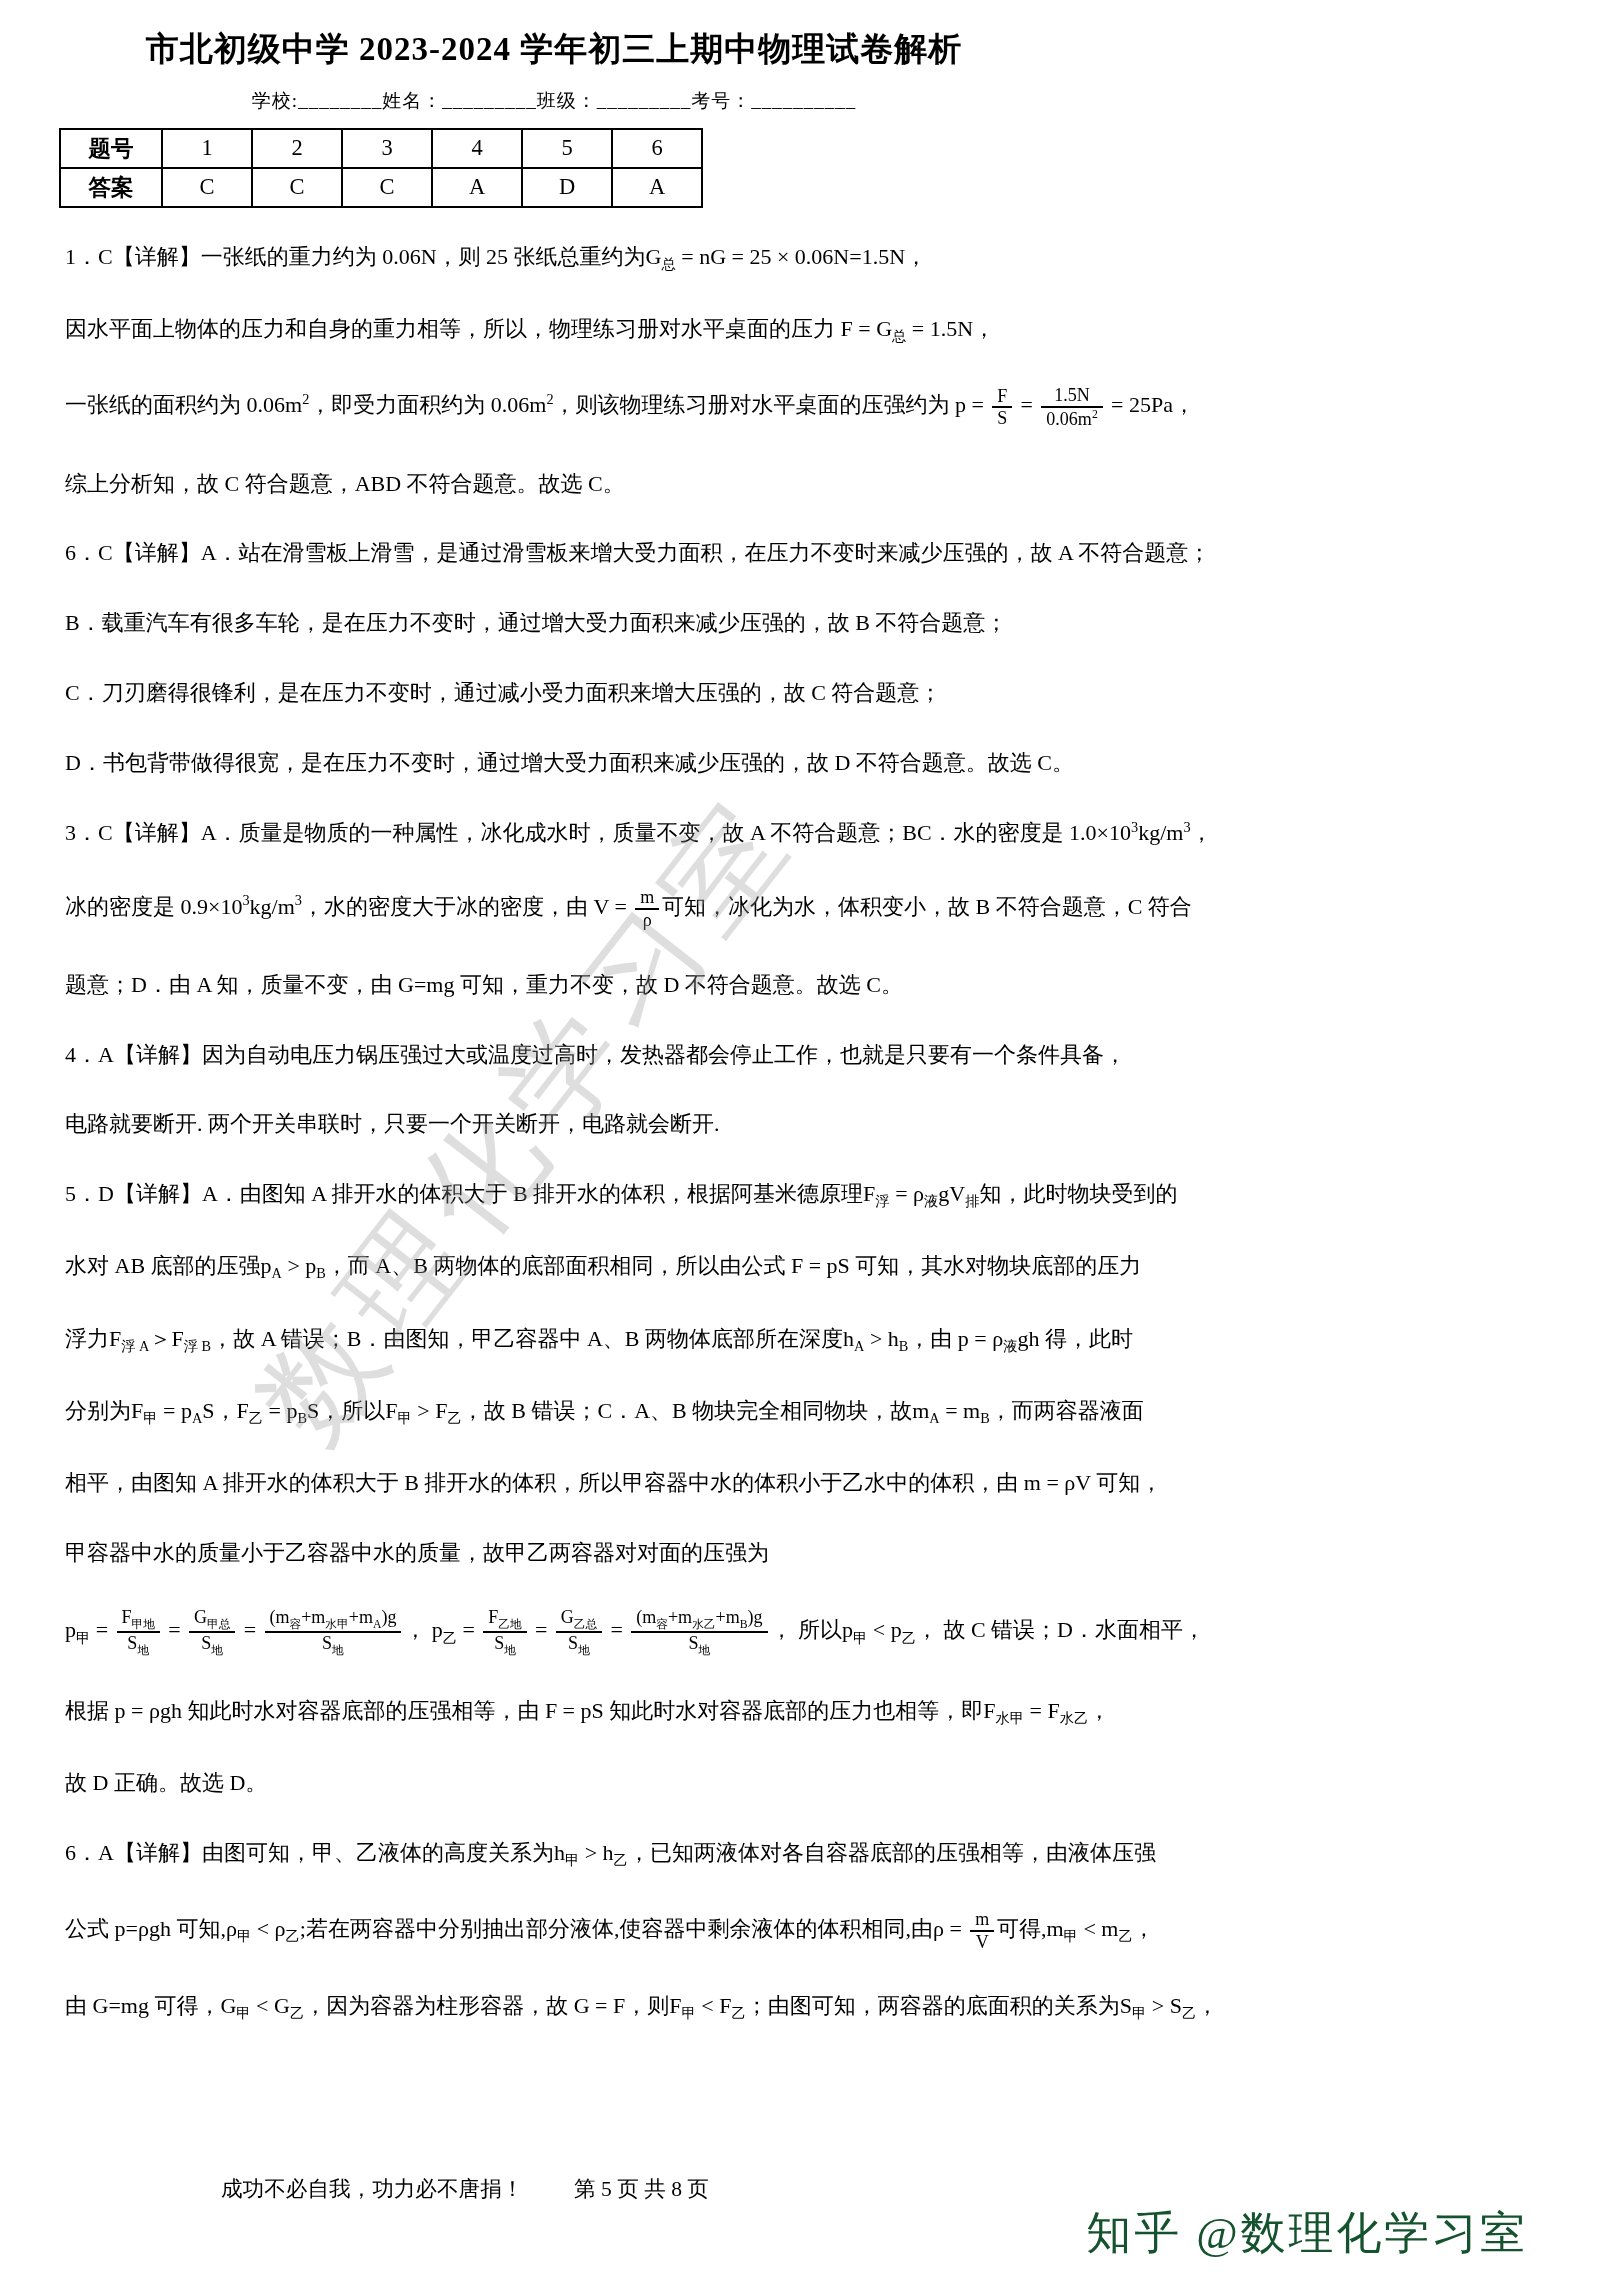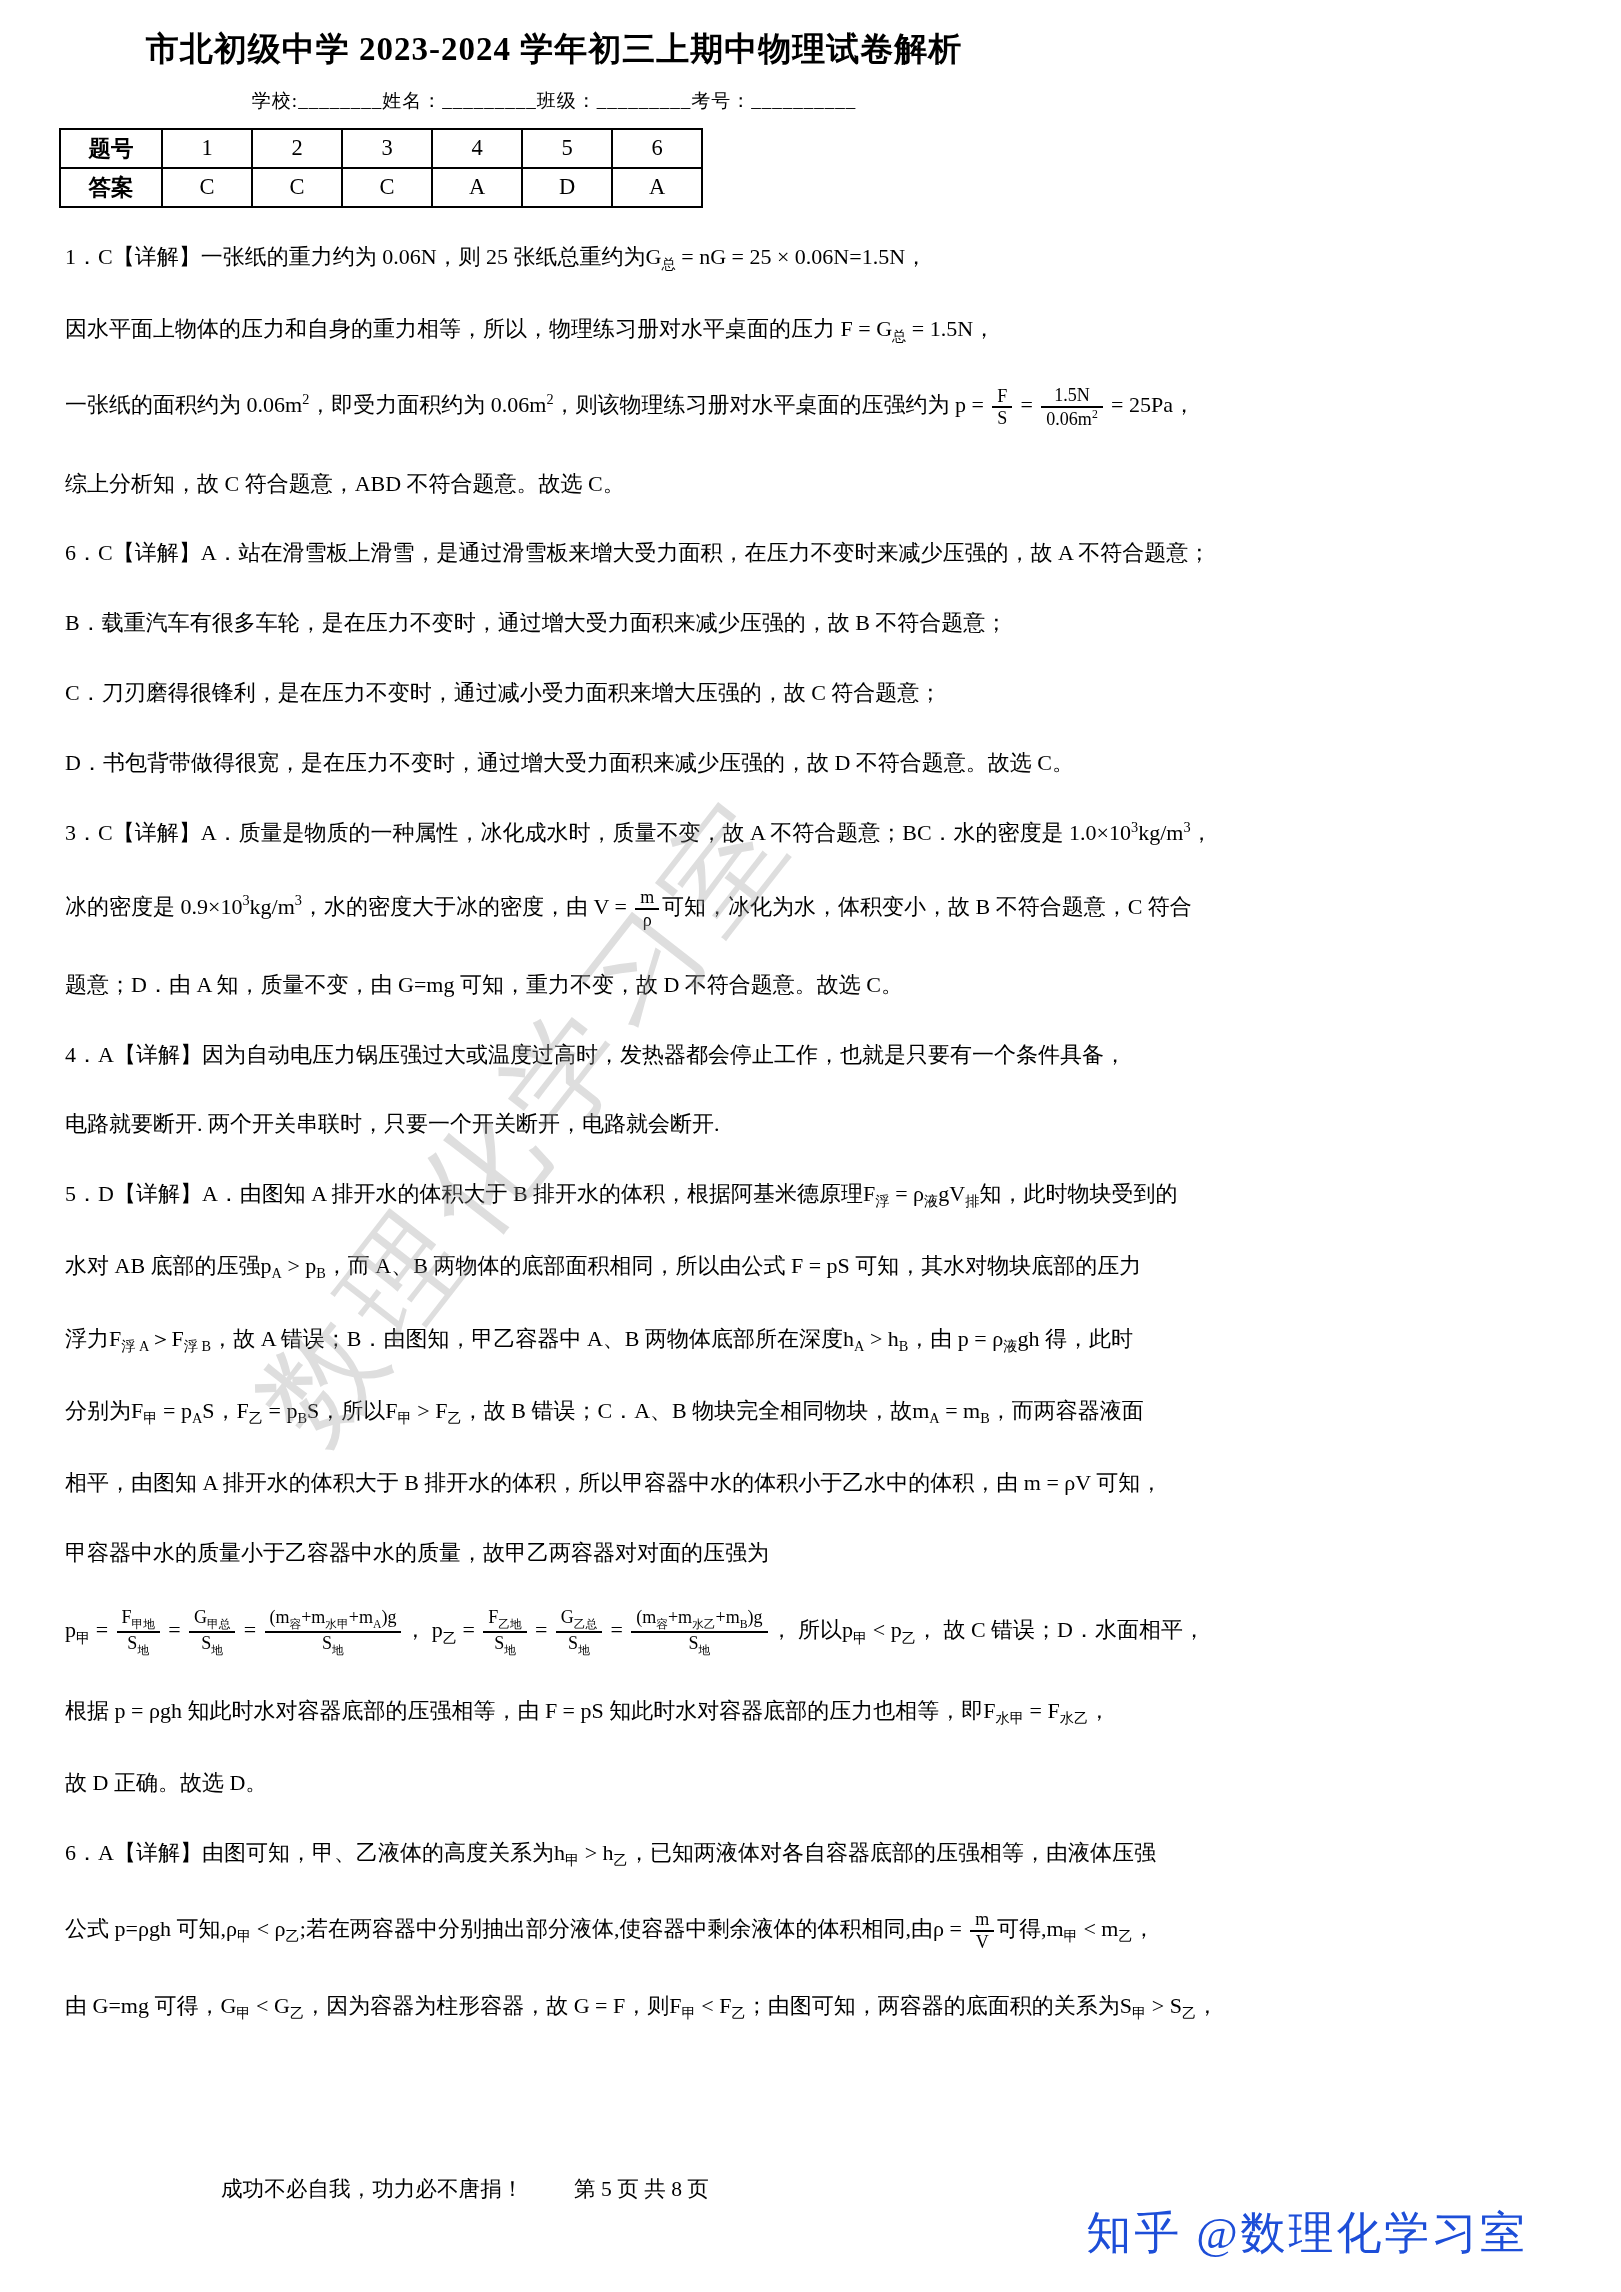--- a/index.html
+++ b/index.html
@@ -42,21 +42,21 @@
   .footer .motto{position:absolute;left:221px;top:0;}
   .footer .pageno{position:absolute;left:574px;top:0;}
   .wm-diagonal{
     position:absolute;left:118px;top:1000px;width:882px;
     transform:rotate(-52deg);transform-origin:center;
     font-size:116px;letter-spacing:13.7px;color:#9a9a9a;opacity:0.32;
     pointer-events:none;white-space:nowrap;
   }
   .wm-bottom{
     position:absolute;right:93px;top:2203px;
-    font-size:45px;color:#1d4ed8;letter-spacing:2.9px;white-space:nowrap;
+    font-size:45px;color:#14532d;letter-spacing:2.9px;white-space:nowrap;
   }
 </style>
 </head>
 <body>
 
 <div class="wm-diagonal">数理化学习室</div>
 
 <div class="header-block">
   <div class="page-title">市北初级中学 2023-2024 学年初三上期中物理试卷解析</div>
   <div class="info-line">学校:________姓名：_________班级：_________考号：__________</div>

